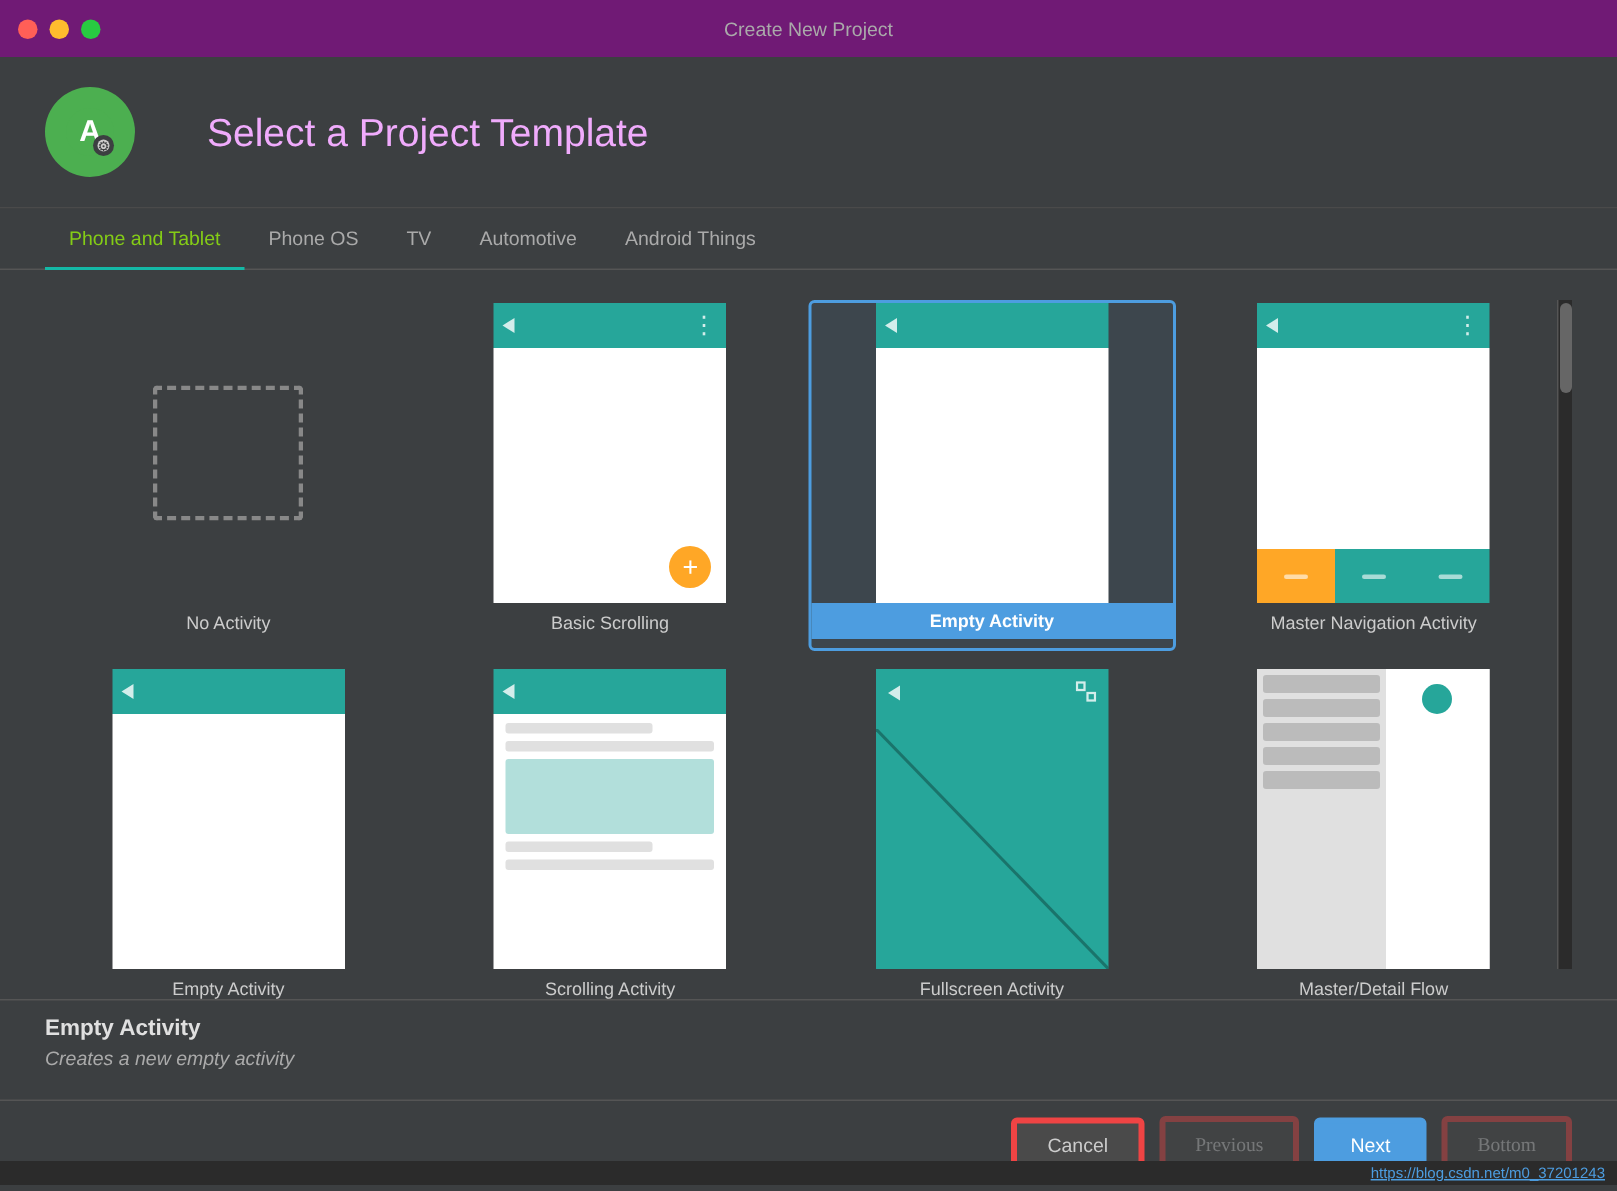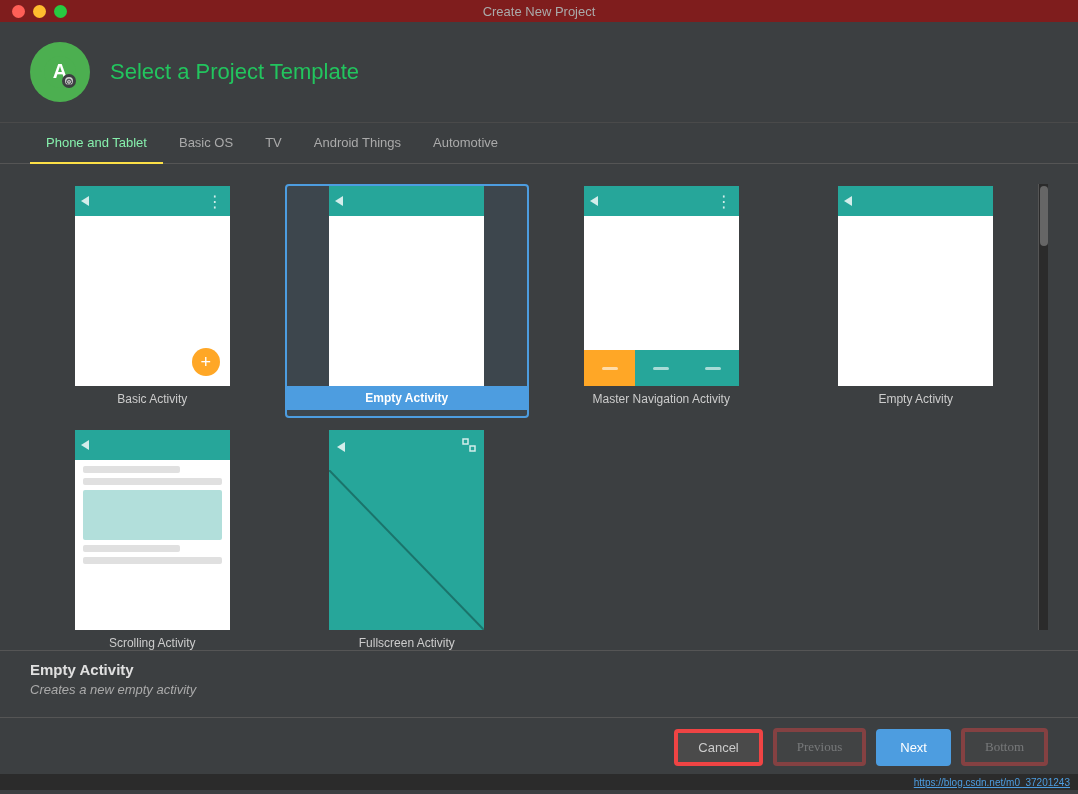--- a/index.html
+++ b/index.html
@@ -9,22 +9,22 @@
       background: #3c3f41;
       font-family: -apple-system, 'Helvetica Neue', Arial, sans-serif;
       color: #bbbbbb;
       overflow: hidden;
       position: relative;
     }
 
     
     .title-bar {
       width: 100%;
-      height: 22px;
-      background: #7f1d1d;
+      height: 38px;
+      background: #701a75;
       display: flex;
       align-items: center;
       justify-content: center;
       position: relative;
     }
     .title-bar-buttons {
       position: absolute;
       left: 12px;
       display: flex;
       gap: 8px;
@@ -65,43 +65,44 @@
       height: 60px;
       border-radius: 50%;
       background: #4caf50;
       display: flex;
       align-items: center;
       justify-content: center;
       margin-right: 20px;
       flex-shrink: 0;
     }
     .dialog-title {
-      font-size: 22px;
+      font-size: 26px;
       font-weight: 300;
-      color: #22c55e;
+      color: #f0abfc;
+      margin-left: 28px;
     }
 
     
     .tabs {
       display: flex;
       padding: 0 30px;
       background: #3c3f41;
       border-bottom: 1px solid #555;
     }
     .tab {
       padding: 12px 16px;
       font-size: 13px;
       color: #aaa;
       cursor: pointer;
       border-bottom: 2px solid transparent;
       margin-bottom: -1px;
     }
     .tab.active {
-      color: #86efac;
-      border-bottom: 2px solid #fde047;
+      color: #84cc16;
+      border-bottom: 2px solid #14b8a6;
     }
 
     
     .content-area {
       flex: 1;
       display: flex;
       padding: 20px 30px;
       gap: 0;
       overflow: hidden;
     }
@@ -435,41 +436,47 @@
         <circle cx="28" cy="28" r="7" fill="#3c3f41"></circle>
         <circle cx="28" cy="28" r="4" fill="#ccc"></circle>
         <text x="28" y="31.5" text-anchor="middle" font-size="9" fill="#3c3f41">⚙</text>
       </svg>
     </div>
     <h1 class="dialog-title">Select a Project Template</h1>
   </div>
 
   <div class="tabs">
     <div class="tab active">Phone and Tablet</div>
-    <div class="tab">Basic OS</div>
+    <div class="tab">Phone OS</div>
     <div class="tab">TV</div>
+    <div class="tab">Automotive</div>
     <div class="tab">Android Things</div>
-    <div class="tab">Automotive</div>
   </div>
 
   <div class="content-area">
     <div class="templates-grid">
 
+      <div class="template-card">
+        <div class="no-activity-preview">
+          <div class="dashed-box"></div>
+        </div>
+        <div class="template-label">No Activity</div>
+      </div>
 
       <div class="template-card">
         <div class="phone-mockup">
           <div class="phone-bar">
             <div class="arrow-left"></div>
             <span class="phone-bar-dots">⋮</span>
           </div>
           <div class="phone-content" style="height:170px;position:relative;">
             <div class="fab">+</div>
           </div>
         </div>
-        <div class="template-label">Basic Activity</div>
+        <div class="template-label">Basic Scrolling</div>
       </div>
 
       <div class="template-card selected">
         <div class="phone-mockup">
           <div class="phone-bar">
             <div class="arrow-left"></div>
           </div>
           <div class="phone-content" style="height:170px;"></div>
         </div>
         <div class="template-label" style="background:#4d9de0;color:#fff;width:100%;padding:5px 4px;font-weight:700;">Empty Activity</div>
@@ -534,20 +541,35 @@
               <rect x="8" y="8" width="5" height="5" fill="none" stroke="rgba(255,255,255,0.8)" stroke-width="1.5"></rect>
             </svg>
           </div>
           <svg width="155" height="160" style="position:absolute;top:40px;left:0;">
             <line x1="0" y1="0" x2="155" y2="160" stroke="rgba(0,0,0,0.3)" stroke-width="2"></line>
           </svg>
         </div>
         <div class="template-label">Fullscreen Activity</div>
       </div>
 
+      <div class="template-card">
+        <div class="master-detail-preview">
+          <div class="master-list">
+            <div class="master-item"></div>
+            <div class="master-item"></div>
+            <div class="master-item"></div>
+            <div class="master-item"></div>
+            <div class="master-item"></div>
+          </div>
+          <div class="detail-pane">
+            <div class="detail-avatar"></div>
+          </div>
+        </div>
+        <div class="template-label">Master/Detail Flow</div>
+      </div>
 
     </div>
 
     <div class="scrollbar">
       <div class="scrollbar-thumb"></div>
     </div>
   </div>
 
   <div class="bottom-section">
     <div class="bottom-title">Empty Activity</div>

